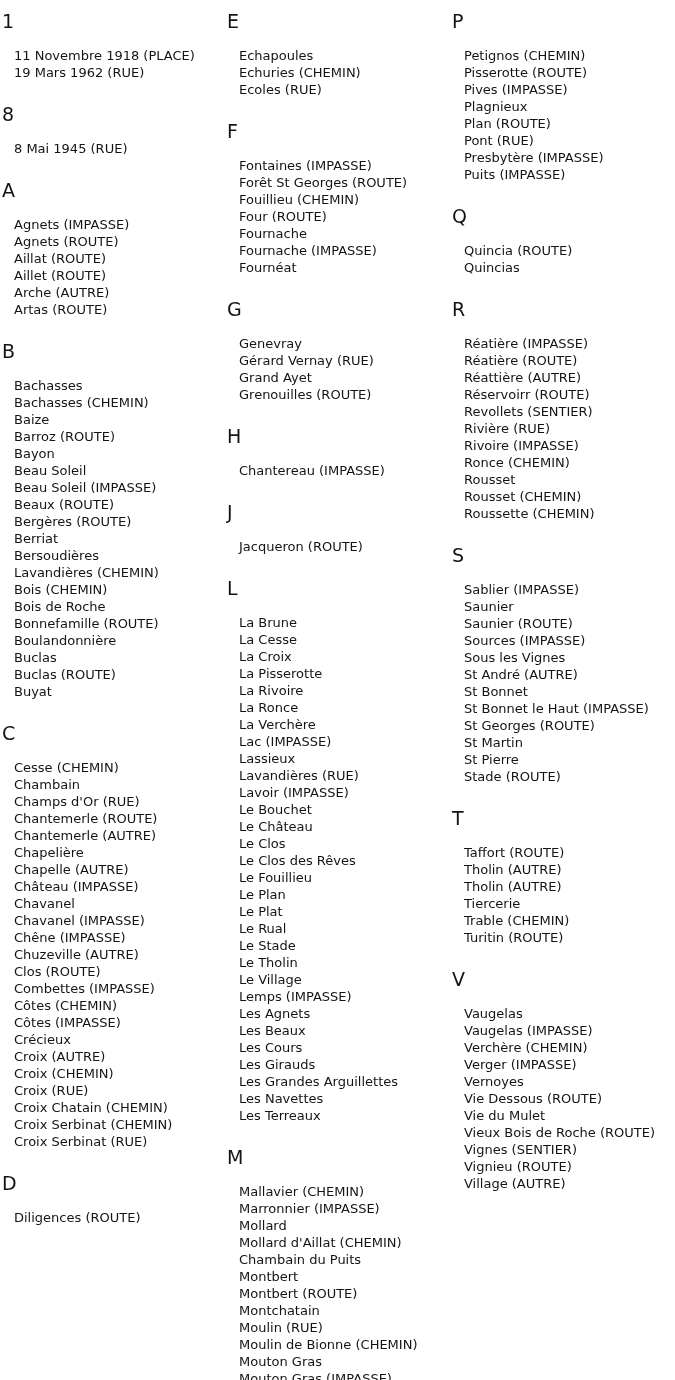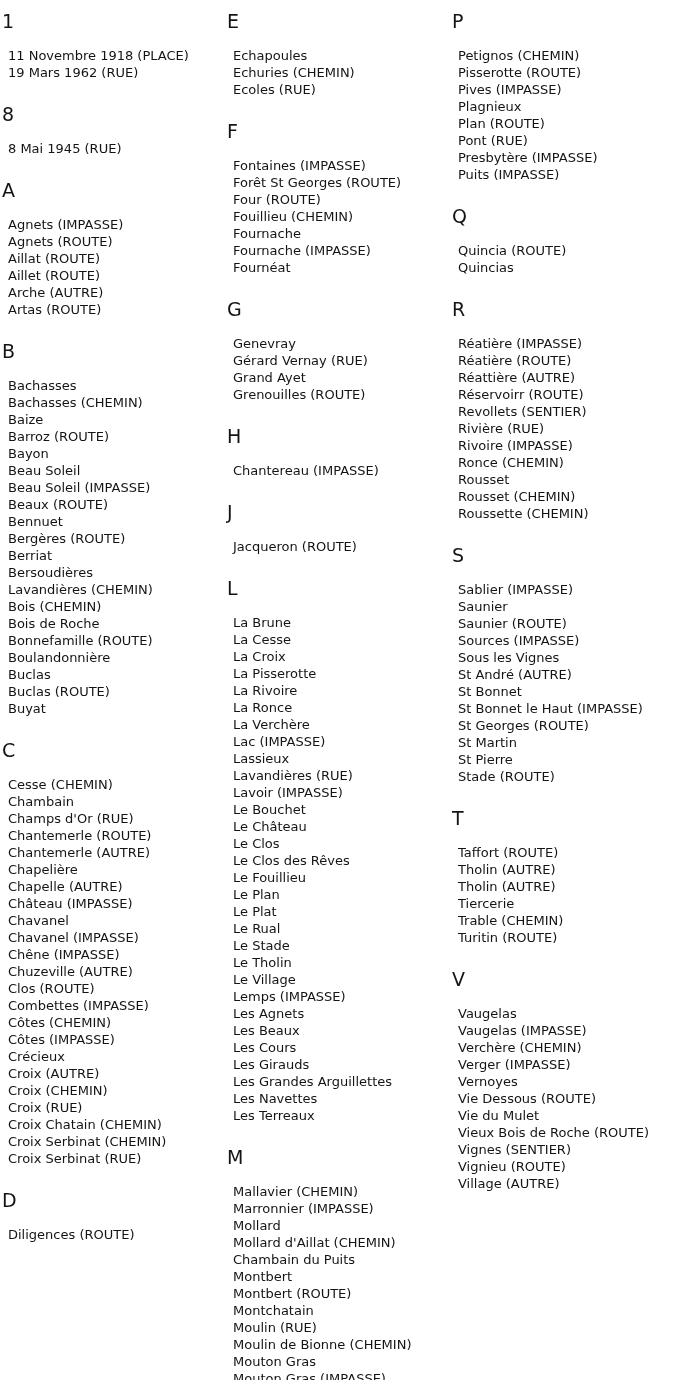--- a/index.html
+++ b/index.html
@@ -27,21 +27,21 @@
     font-size: 19px;
     font-weight: normal;
     line-height: 22px;
     margin: 22px 0 15px 0;
   }
   .col h2.section-letter:first-child {
     margin-top: 4px;
   }
   ul.street-list {
     list-style: none;
-    margin: 6px;
+    margin: 12px;
     padding: 0;
   }
   ul.street-list li {
     font-size: 13px;
     line-height: 17px;
     white-space: nowrap;
   }
 </style>
 </head>
 <body>
@@ -69,21 +69,20 @@
       <h2 class="section-letter">B</h2>
       <ul class="street-list">
         <li>Bachasses</li>
         <li>Bachasses (CHEMIN)</li>
         <li>Baize</li>
         <li>Barroz (ROUTE)</li>
         <li>Bayon</li>
         <li>Beau Soleil</li>
         <li>Beau Soleil (IMPASSE)</li>
         <li>Beaux (ROUTE)</li>
-        <li>Bennuet</li>
         <li>Bergères (ROUTE)</li>
         <li>Berriat</li>
         <li>Bersoudières</li>
         <li>Lavandières (CHEMIN)</li>
         <li>Bois (CHEMIN)</li>
         <li>Bois de Roche</li>
         <li>Bonnefamille (ROUTE)</li>
         <li>Boulandonnière</li>
         <li>Buclas</li>
         <li>Buclas (ROUTE)</li>
@@ -124,22 +123,22 @@
       <h2 class="section-letter">E</h2>
       <ul class="street-list">
         <li>Echapoules</li>
         <li>Echuries (CHEMIN)</li>
         <li>Ecoles (RUE)</li>
       </ul>
       <h2 class="section-letter">F</h2>
       <ul class="street-list">
         <li>Fontaines (IMPASSE)</li>
         <li>Forêt St Georges (ROUTE)</li>
+        <li>Fouillieu (CHEMIN)</li>
         <li>Four (ROUTE)</li>
-        <li>Fouillieu (CHEMIN)</li>
         <li>Fournache</li>
         <li>Fournache (IMPASSE)</li>
         <li>Fournéat</li>
       </ul>
       <h2 class="section-letter">G</h2>
       <ul class="street-list">
         <li>Genevray</li>
         <li>Gérard Vernay (RUE)</li>
         <li>Grand Ayet</li>
         <li>Grenouilles (ROUTE)</li>

